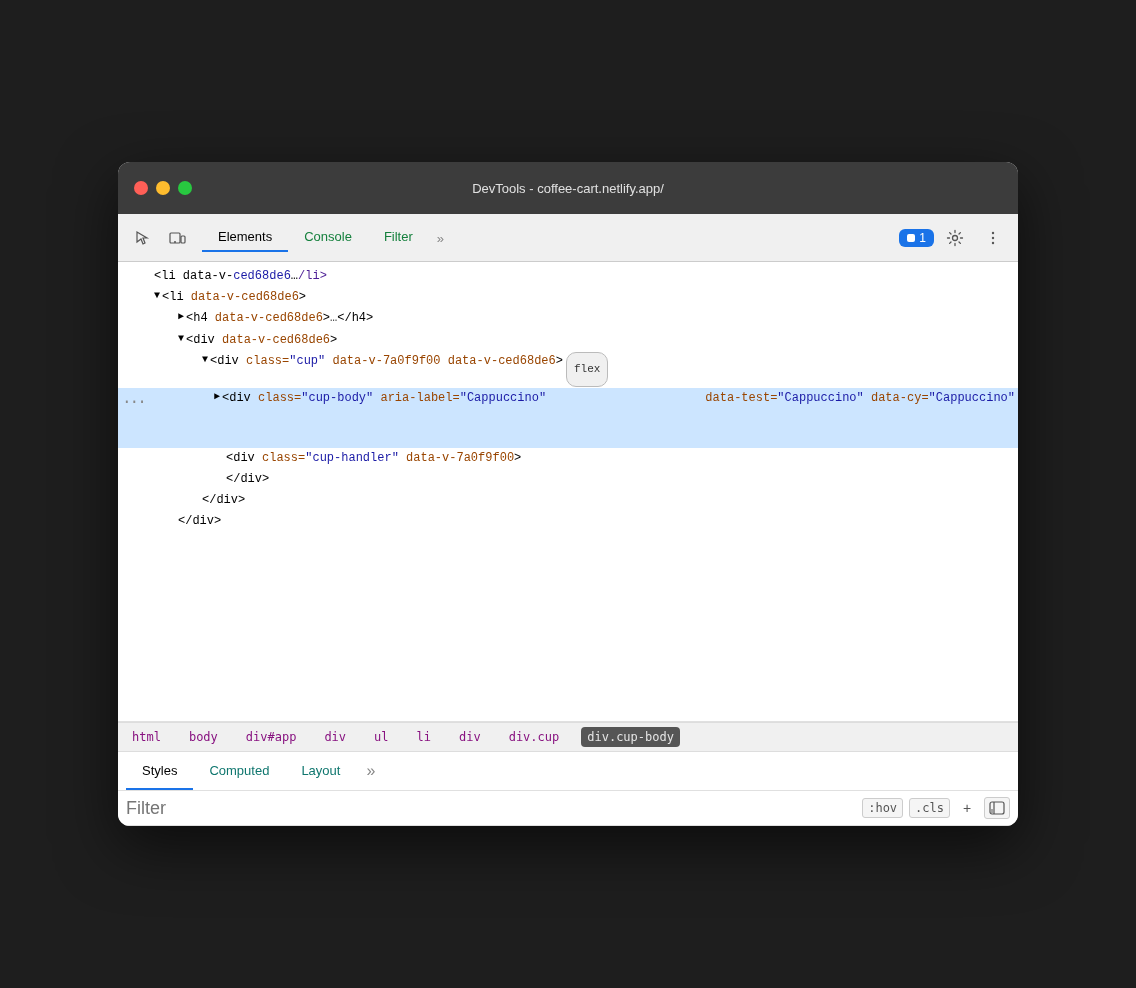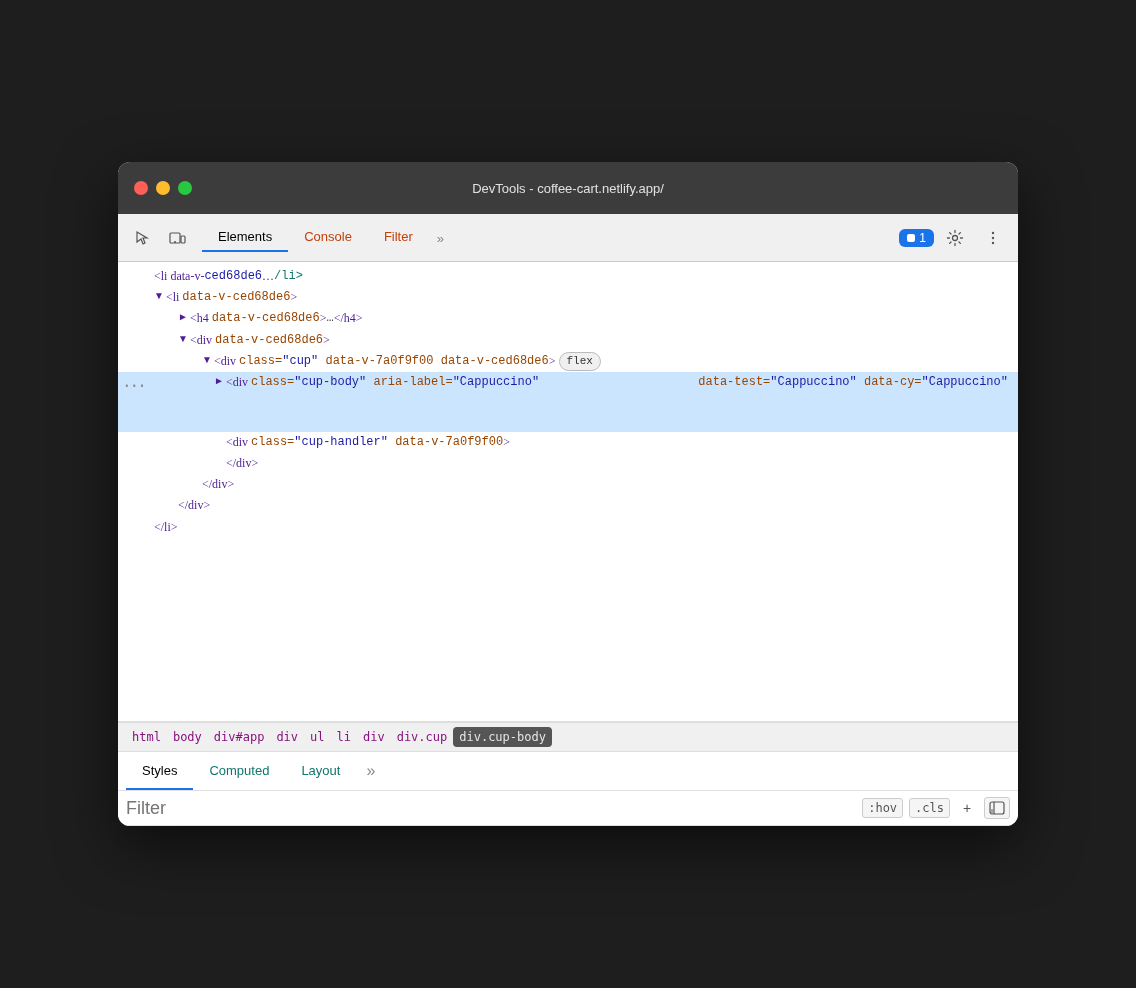--- a/index.html
+++ b/index.html
@@ -69,21 +69,21 @@
     }
     .tabs {
       display: flex;
       align-items: flex-end;
       flex: 1;
       margin-left: 8px;
     }
     .tab {
       padding: 6px 16px;
       font-size: 13px;
-      color: #c2410c;
+      color: #15803d;
       cursor: pointer;
       border-bottom: 2px solid transparent;
       white-space: nowrap;
     }
     .tab.active {
       color: #000;
       font-weight: 500;
       border-bottom: 2px solid #1a73e8;
     }
     .more-tabs {
@@ -131,31 +131,31 @@
       position: relative;
       display: flex;
       align-items: flex-start;
     }
     .dom-line.selected {
       background: #cce5ff;
     }
     .dom-line .indent {
       display: inline-block;
     }
-    .tag { color: #4c1d95; font-family: Liberation Serif, serif; }
+    .tag { color: #000000; }
     .attr-name { color: #994500; }
     .attr-value { color: #1a1aa6; }
     .text-content { color: #444; }
-    .punctuation { color: #0f766e; }
+    .punctuation { color: #4c1d95; }
     .badge {
       display: inline-block;
       background: #f0f0f0;
       border: 1px solid #bbb;
       border-radius: 10px;
-      padding: 0px 7px;
+      padding: 8px 7px;
       font-size: 11px;
       color: #333;
       margin: 0 3px;
       vertical-align: middle;
     }
     .triangle {
       display: inline-block;
       font-size: 10px;
       margin-right: 2px;
       cursor: pointer;
@@ -170,21 +170,21 @@
     }
     
     .breadcrumb-bar {
       background: #f0f0f0;
       border-top: 1px solid #ddd;
       border-bottom: 1px solid #ddd;
       padding: 4px 8px;
       display: flex;
       align-items: center;
       flex-wrap: wrap;
-      gap: 0;
+      gap: 16px;
     }
     .breadcrumb-item {
       color: #881280;
       font-family: 'Menlo', 'Monaco', monospace;
       font-size: 12px;
       padding: 3px 6px;
       cursor: pointer;
       border-radius: 4px;
       white-space: nowrap;
     }
@@ -402,24 +402,20 @@
       <span class="tag">&lt;/div&gt;</span>
     </div>
     <div class="dom-line">
       <span class="indent" style="margin-left:72px;"></span>
       <span class="tag">&lt;/div&gt;</span>
     </div>
     <div class="dom-line">
       <span class="indent" style="margin-left:48px;"></span>
       <span class="tag">&lt;/div&gt;</span>
     </div>
-    <div class="dom-line">
-      <span class="indent" style="margin-left:24px;"></span>
-      <span class="tag">&lt;/li&gt;</span>
-    </div>
 
   </div>
 
   <div class="breadcrumb-bar">
     <span class="breadcrumb-item">html</span>
     <span class="breadcrumb-item">body</span>
     <span class="breadcrumb-item">div#app</span>
     <span class="breadcrumb-item">div</span>
     <span class="breadcrumb-item">ul</span>
     <span class="breadcrumb-item">li</span>

